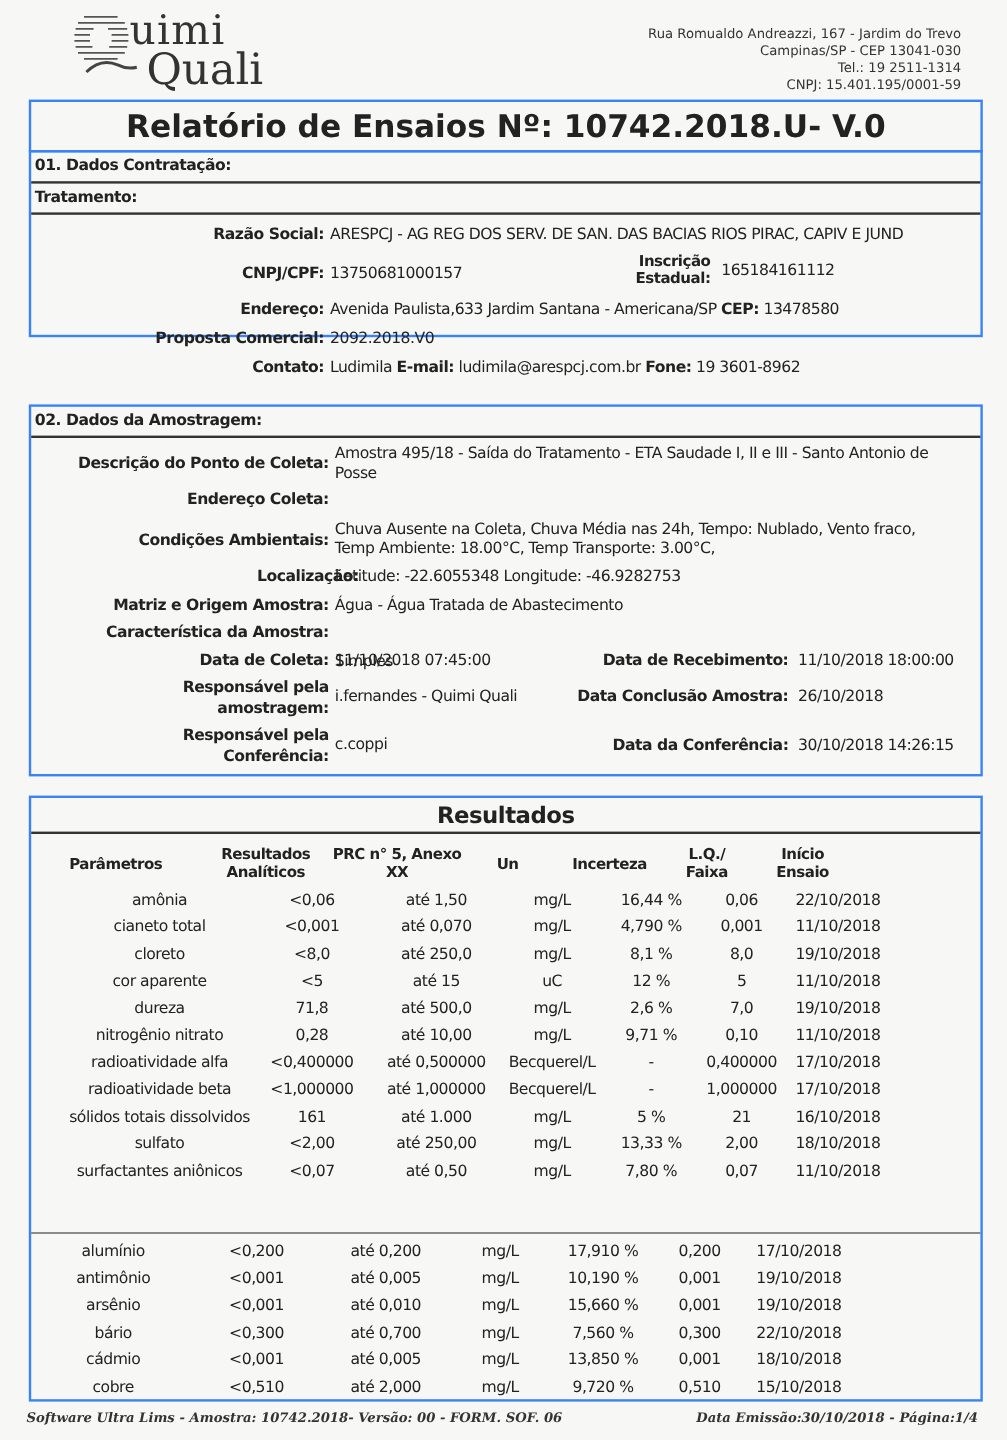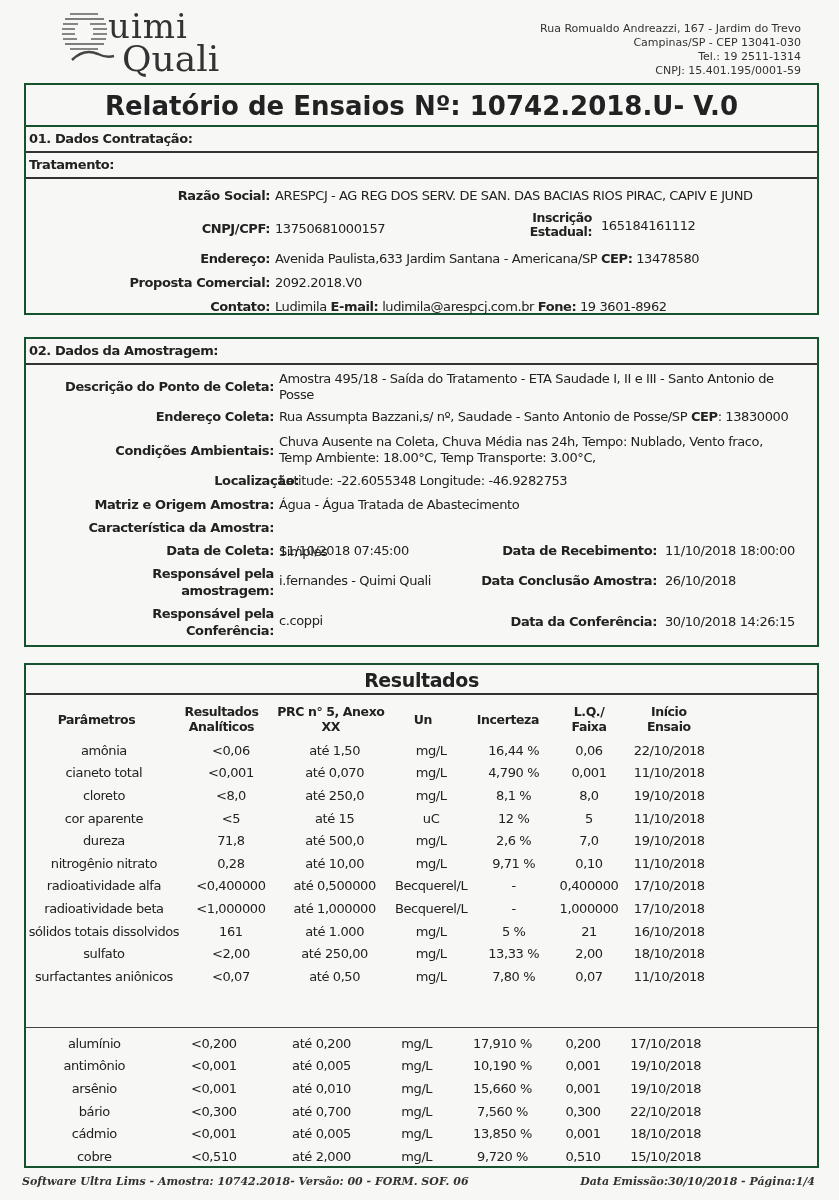--- a/index.html
+++ b/index.html
@@ -9,25 +9,25 @@
     .abs { position: absolute; }
 
     
     .logo { left: 58px; top: 4px; width: 180px; height: 76px; }
     .logo-q { left: 0; top: 0; width: 58px; height: 58px; }
     .logo-text1 { left: 50px; top: 2px; font-family: "DejaVu Serif", serif; font-size: 34px; color: #333; letter-spacing: 1px; }
     .logo-text2 { left: 64px; top: 34px; font-family: "DejaVu Serif", serif; font-size: 36px; color: #333; }
     .addr { right: 38px; top: 22px; text-align: right; font-size: 11px; line-height: 14px; color: #333; }
 
     
-    .box { position: absolute; border: 2px solid #14532d; left: 24px; width: 795px; }
+    .box { position: absolute; border: 2px solid #3b82f6; left: 24px; width: 795px; }
     .title { top: 83px; height: 44px; font-size: 26px; font-weight: bold; text-align: center; line-height: 42px; color: #222; }
     .sec-head { font-weight: bold; font-size: 13px; padding-left: 3px; line-height: 24px; height: 26px; border-bottom: 2px solid #333; }
 
-    .box1 { top: 125px; height: 190px; }
+    .box1 { top: 125px; height: 156px; }
     .lbl-r { position: absolute; text-align: right; font-weight: bold; }
     .val { position: absolute; }
 
     .box2 { top: 337px; height: 310px; }
     .box3 { top: 663px; height: 505px; }
 
     .res-title { height: 30px; border-bottom: 2px solid #333; text-align: center; font-weight: bold; font-size: 19px; line-height: 30px; }
     table { border-collapse: collapse; position: absolute; left: 0; width: 689px; }
     th { font-weight: bold; font-size: 12.5px; line-height: 15px; padding: 0; text-align: center; vertical-align: middle; }
     td { font-size: 13px; text-align: center; height: 22.6px; padding: 0; white-space: nowrap; }
@@ -107,24 +107,20 @@
 <div class="box box2 cond">
   <div class="sec-head">02. Dados da Amostragem:</div>
 
   <span class="lbl-r" style="right:543px; top:40px;">Descrição do Ponto de Coleta:</span>
   <span class="val" style="left:253px; top:32px; line-height:16px;">
     <span>Amostra 495/18 - Saída do Tratamento - ETA Saudade I, II e III - Santo Antonio de</span><br>
     <span>Posse</span>
   </span>
 
   <span class="lbl-r" style="right:543px; top:70px;">Endereço Coleta:</span>
-  <span class="val" style="left:253px; top:70px;">
-    <span>Rua Assumpta Bazzani,s/ nº, Saudade - Santo Antonio de Posse/SP</span>
-    <b>CEP</b><span>: 13830000</span>
-  </span>
 
   <span class="lbl-r" style="right:543px; top:104px;">Condições Ambientais:</span>
   <span class="val" style="left:253px; top:95px; line-height:16px;">
     <span>Chuva Ausente na Coleta, Chuva Média nas 24h, Tempo: Nublado, Vento fraco,</span><br>
     <span>Temp Ambiente: 18.00°C, Temp Transporte: 3.00°C,</span>
   </span>
 
   <span class="lbl-r" style="right:518px; top:134px;">Localização:</span>
   <span class="val" style="left:253px; top:134px;">Latitude: -22.6055348 Longitude: -46.9282753</span>
 
@@ -175,21 +171,21 @@
       <th><span>Resultados</span><br><span>Analíticos</span></th>
       <th><span>PRC n° 5, Anexo</span><br><span>XX</span></th>
       <th><span>Un</span></th>
       <th><span>Incerteza</span></th>
       <th><span>L.Q./</span><br><span>Faixa</span></th>
       <th><span>Início</span><br><span>Ensaio</span></th>
     </tr>
   </tbody>
     </table>
 
-  <table id="group1" style="top:74px;">
+  <table id="group1" style="top:74px;margin-left:29px;">
     <colgroup>
       <col style="width:160px">
         <col style="width:120px">
         <col style="width:130px">
         <col style="width:92px">
         <col style="width:105px">
         <col style="width:77px">
         <col style="width:107px">
     </colgroup>
     <tbody>

